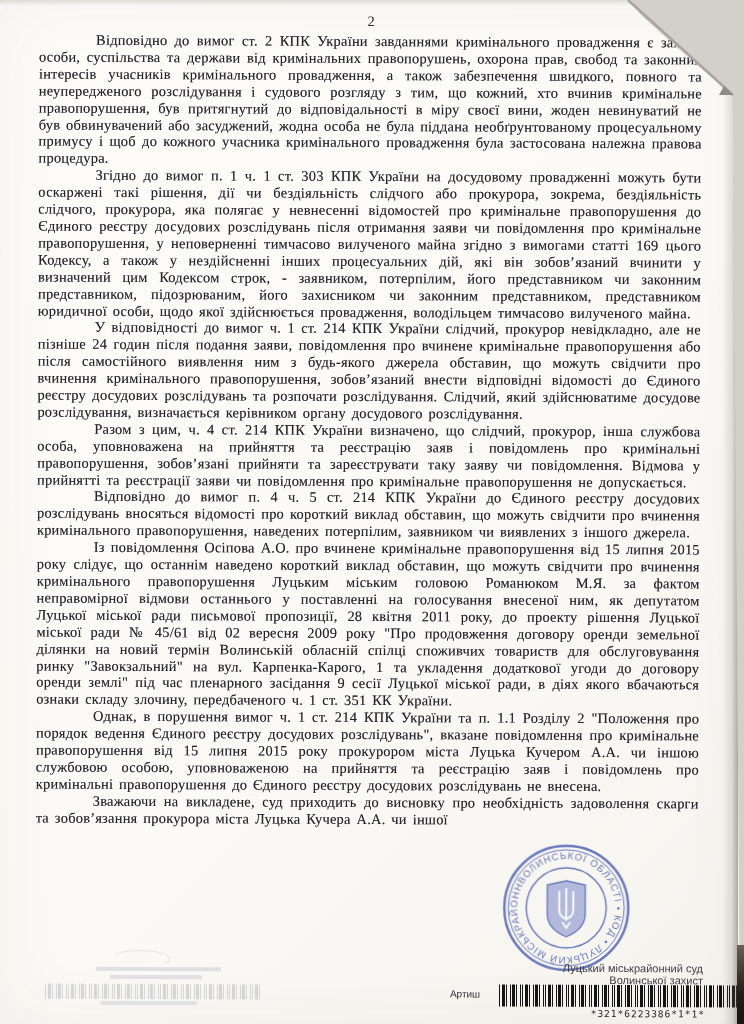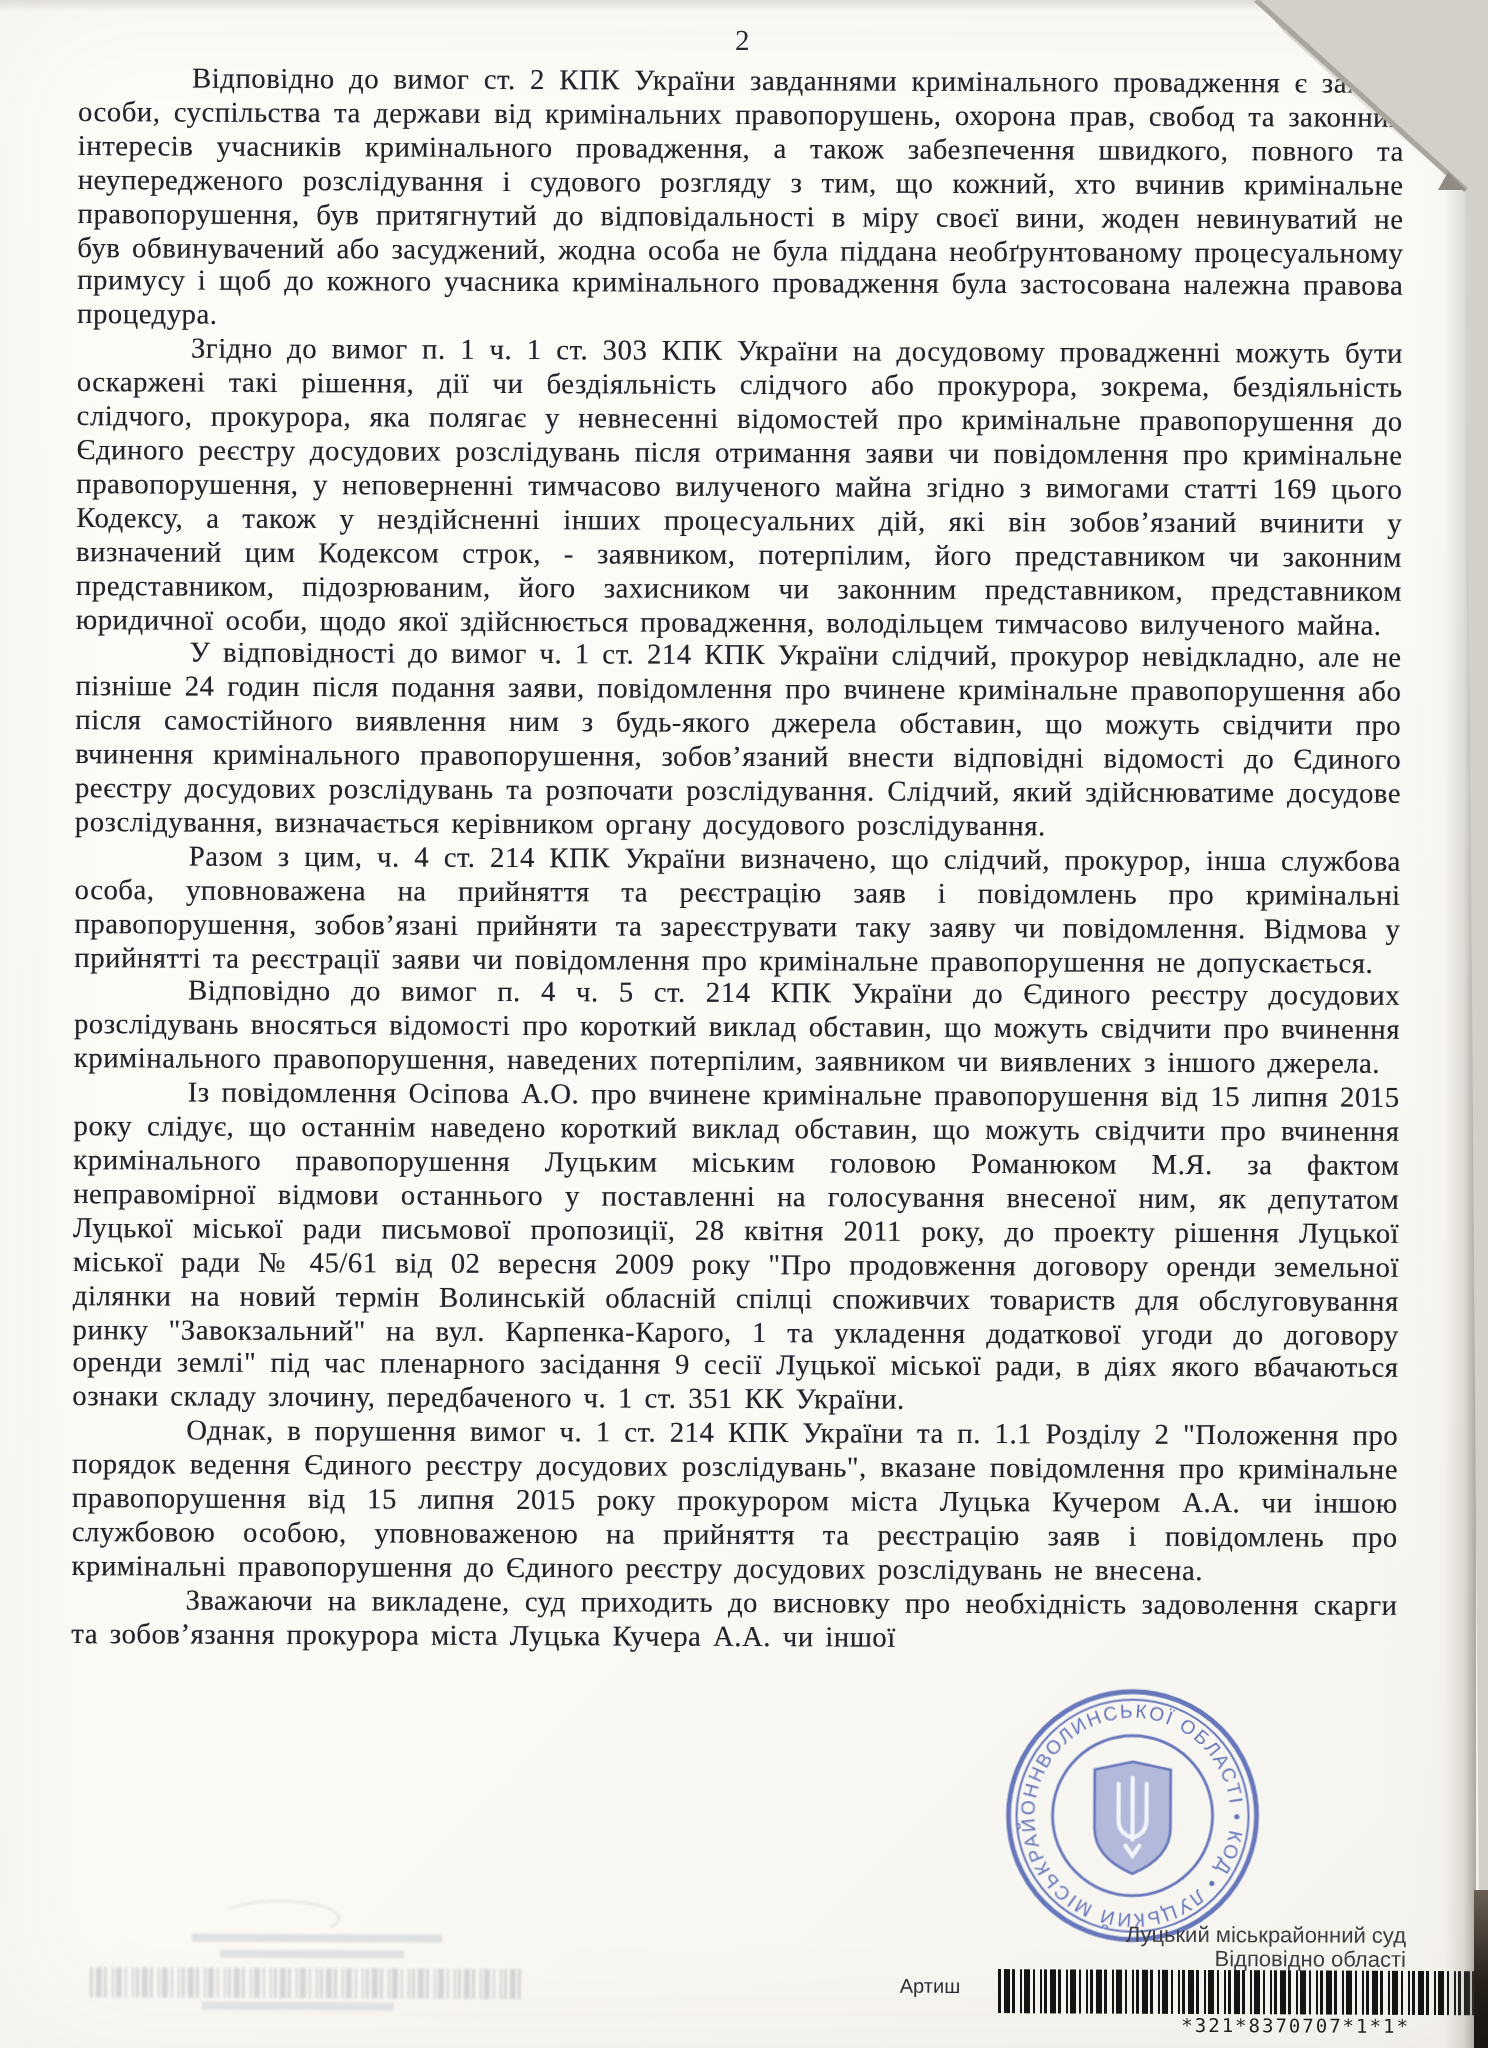--- a/index.html
+++ b/index.html
@@ -146,25 +146,25 @@
         </defs>
         <g transform="rotate(-62)">
           <text font-family="Liberation Sans, sans-serif" font-size="9.6" letter-spacing="1" fill="#3f54ad">
             <textPath href="#ringPath">ВОЛИНСЬКОЇ ОБЛАСТІ • КОД • ЛУЦЬКИЙ МІСЬКРАЙОННИЙ СУД •</textPath>
           </text>
         </g>
       </svg>
 
       <div class="court-name">
         <div>Луцький міськрайонний суд</div>
-        <div>Відповідно області</div>
+        <div>Волинської захист</div>
       </div>
       <div class="barcode-label">Артиш</div>
       <div class="barcode"></div>
-      <div class="barcode-value">*321*8370707*1*1*</div>
+      <div class="barcode-value">*321*6223386*1*1*</div>
 
       <div class="bleed bleed-arc"></div>
       <div class="bleed bleed-line1"></div>
       <div class="bleed bleed-line2"></div>
       <div class="bleed-barcode bleed"></div>
       <div class="bleed bleed-code"></div>
 
     </div>
 
     <div class="edge-shadow"></div>

